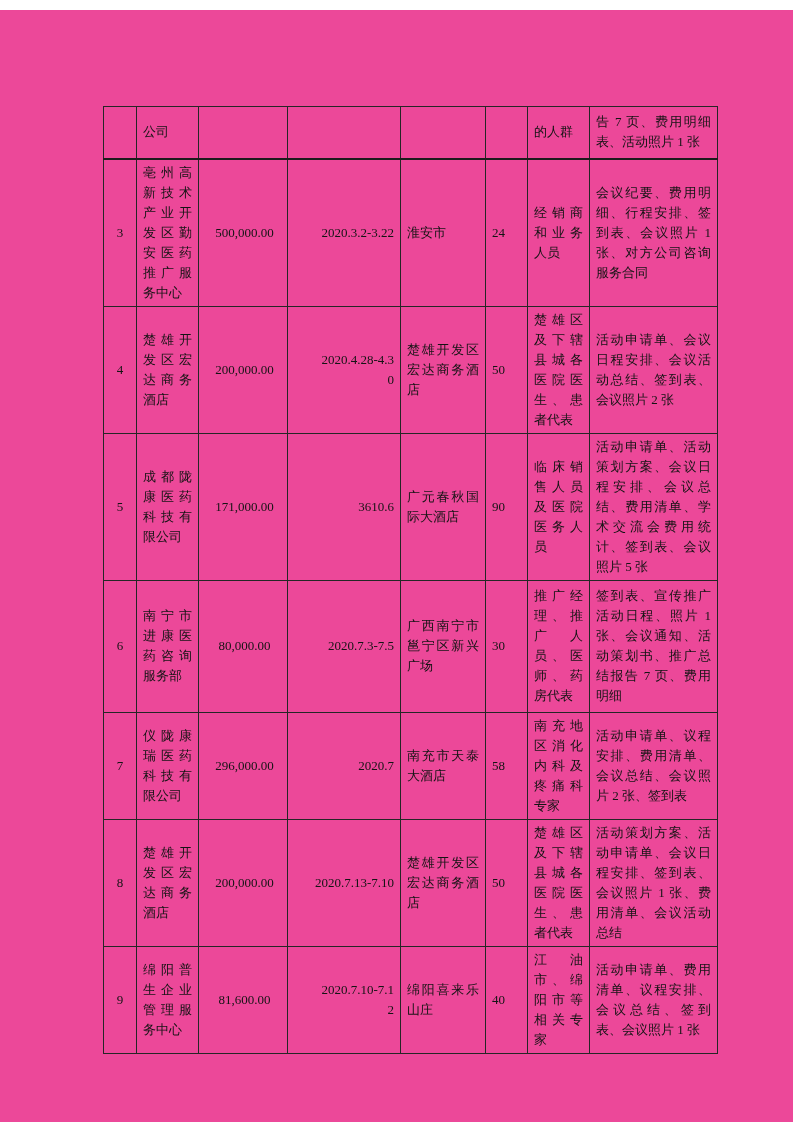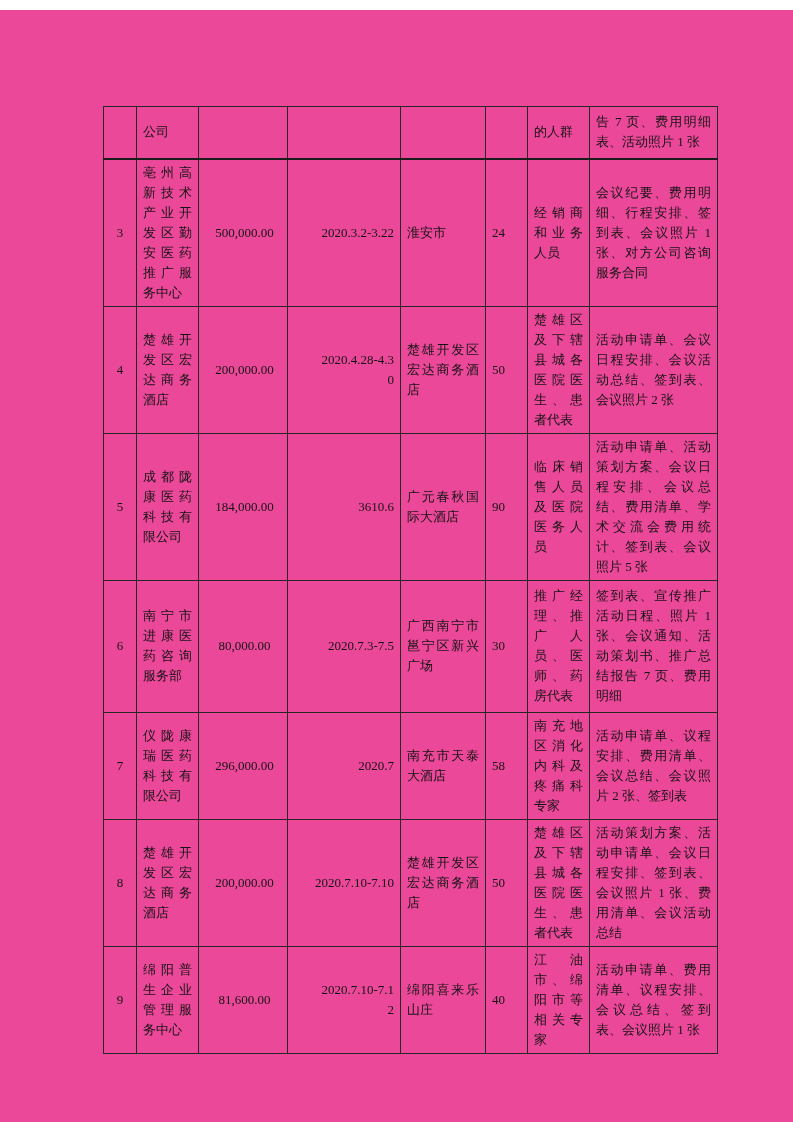--- a/index.html
+++ b/index.html
@@ -102,21 +102,21 @@
           <td class="col-date">2020.4.28-4.3
 0</td>
           <td class="col-location">楚雄开发区宏达商务酒店</td>
           <td class="col-count">50</td>
           <td class="col-audience">楚雄区及下辖县城各医院医生、患者代表</td>
           <td class="col-materials">活动申请单、会议日程安排、会议活动总结、签到表、会议照片 2 张</td>
         </tr>
         <tr>
           <td class="col-seq">5</td>
           <td class="col-company">成都陇康医药科技有限公司</td>
-          <td class="col-amount">184,000.00</td>
+          <td class="col-amount">171,000.00</td>
           <td class="col-date">3610.6</td>
           <td class="col-location">广元春秋国际大酒店</td>
           <td class="col-count">90</td>
           <td class="col-audience">临床销售人员及医院医务人员</td>
           <td class="col-materials">活动申请单、活动策划方案、会议日程安排、会议总结、费用清单、学术交流会费用统计、签到表、会议照片 5 张</td>
         </tr>
         <tr>
           <td class="col-seq">6</td>
           <td class="col-company">南宁市进康医药咨询服务部</td>
           <td class="col-amount">80,000.00</td>
@@ -133,21 +133,21 @@
           <td class="col-date">2020.7</td>
           <td class="col-location">南充市天泰大酒店</td>
           <td class="col-count">58</td>
           <td class="col-audience">南充地区消化内科及疼痛科专家</td>
           <td class="col-materials">活动申请单、议程安排、费用清单、会议总结、会议照片 2 张、签到表</td>
         </tr>
         <tr>
           <td class="col-seq">8</td>
           <td class="col-company">楚雄开发区宏达商务酒店</td>
           <td class="col-amount">200,000.00</td>
-          <td class="col-date">2020.7.10-7.10</td>
+          <td class="col-date">2020.7.13-7.10</td>
           <td class="col-location">楚雄开发区宏达商务酒店</td>
           <td class="col-count">50</td>
           <td class="col-audience">楚雄区及下辖县城各医院医生、患者代表</td>
           <td class="col-materials">活动策划方案、活动申请单、会议日程安排、签到表、会议照片 1 张、费用清单、会议活动总结</td>
         </tr>
         <tr>
           <td class="col-seq">9</td>
           <td class="col-company">绵阳普生企业管理服务中心</td>
           <td class="col-amount">81,600.00</td>
           <td class="col-date">2020.7.10-7.1

